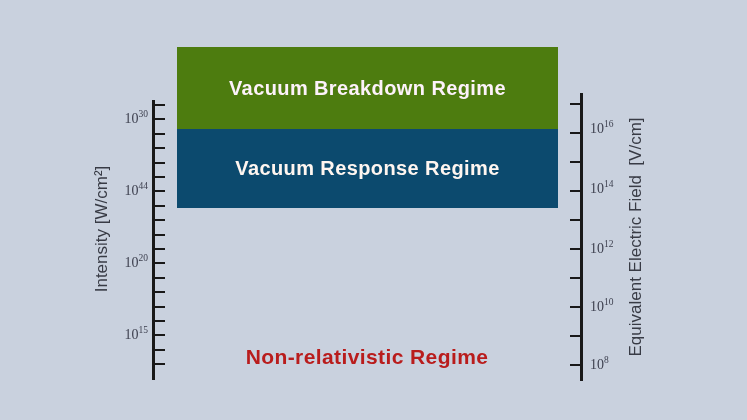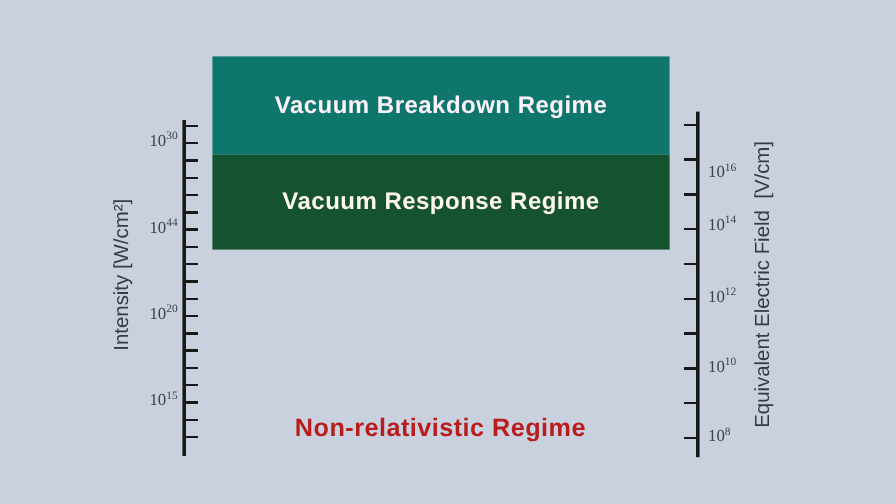--- a/index.html
+++ b/index.html
@@ -9,22 +9,22 @@
     font-family:"Liberation Sans",sans-serif;
     position:relative;
   }
   .canvas{position:absolute;left:0;top:0;width:747px;height:420px;}
 
   
   .band{
     position:absolute;left:177px;width:381px;
     display:flex;align-items:center;justify-content:center;
   }
-  .band-breakdown  {top:47px;  height:82px; background:#0f766e;}
-  .band-response   {top:129px; height:79px; background:#14532d;}
+  .band-breakdown  {top:47px;  height:82px; background:#4d7c0f;}
+  .band-response   {top:129px; height:79px; background:#0c4a6e;}
   .band-relativistic{top:208px;height:83px; background:#5a8b28;}
   .band-ionization {top:291px; height:31px; background:#1e38ee;}
   .band-label{
     font-family:"Liberation Sans",sans-serif;
     font-weight:bold;font-size:20px;letter-spacing:.4px;
   }
   .band-breakdown   .band-label{color:#fdf2fa;}
   .band-response    .band-label{color:#fff6f0;}
   .band-relativistic .band-label{color:#edf6df;}
   .band-ionization  .band-label{color:#ffffff;}
@@ -92,20 +92,20 @@
   <div class="axis-line left"></div>
   <div class="tick-strip left"></div>
   <span class="tick-label left" style="top:118px"><span>10</span><sup>30</sup></span>
   <span class="tick-label left" style="top:190px"><span>10</span><sup>44</sup></span>
   <span class="tick-label left" style="top:262px"><span>10</span><sup>20</sup></span>
   <span class="tick-label left" style="top:334px"><span>10</span><sup>15</sup></span>
   <div class="axis-title left">Intensity [W/cm²]</div>
 
   <div class="axis-line right"></div>
   <div class="tick-strip right"></div>
-  <span class="tick-label right" style="top:144px"><span>10</span><sup>16</sup></span>
+  <span class="tick-label right" style="top:128px"><span>10</span><sup>16</sup></span>
   <span class="tick-label right" style="top:188px"><span>10</span><sup>14</sup></span>
   <span class="tick-label right" style="top:248px"><span>10</span><sup>12</sup></span>
   <span class="tick-label right" style="top:306px"><span>10</span><sup>10</sup></span>
   <span class="tick-label right" style="top:364px"><span>10</span><sup>8</sup></span>
   <div class="axis-title right">Equivalent Electric Field  [V/cm]</div>
 
 </div>
 
 </body></html>

